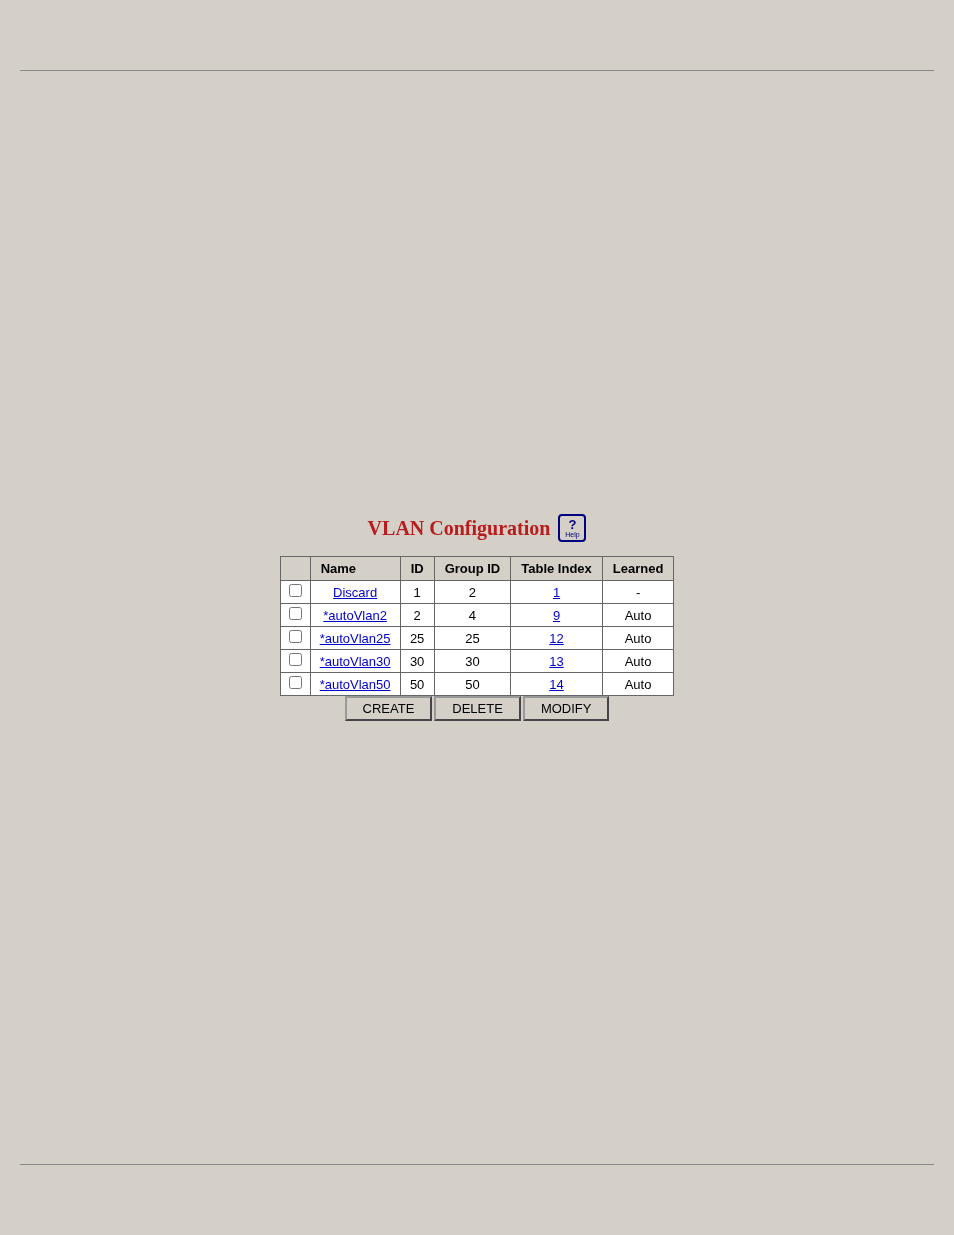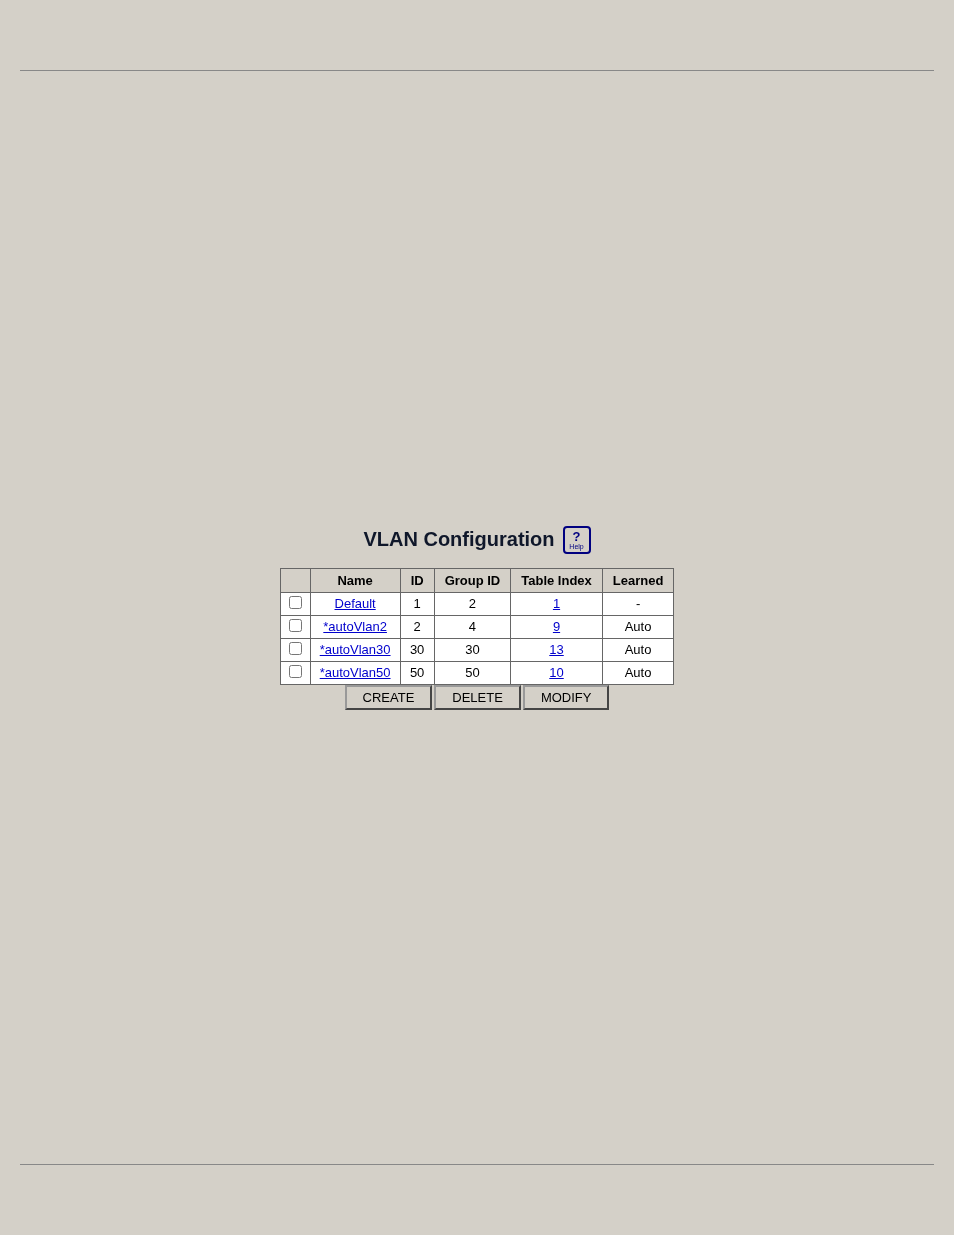--- a/index.html
+++ b/index.html
@@ -50,21 +50,22 @@
     .title-area {
       display: flex;
       align-items: center;
       gap: 8px;
       margin-bottom: 14px;
     }
 
     .page-title {
       font-size: 20px;
       font-weight: bold;
-      color: #0f172a;
+      color: #b91c1c;
+      font-family: Liberation Serif, serif;
     }
 
     .help-icon {
       width: 28px;
       height: 28px;
       border: 2px solid #000080;
       border-radius: 4px;
       background: #d4d0c8;
       display: flex;
       align-items: center;
@@ -90,21 +91,21 @@
       background: #fff;
       border: 1px solid #666;
     }
 
     .vlan-table th {
       background: #d4d0c8;
       border: 1px solid #666;
       padding: 4px 10px;
       font-weight: bold;
       font-size: 13px;
-      text-align: center;
+      text-align: left;
     }
 
     .vlan-table td {
       border: 1px solid #666;
       padding: 3px 8px;
       text-align: center;
       font-size: 13px;
       background: #fff;
     }
 
@@ -166,48 +167,56 @@
         <th>Name</th>
         <th>ID</th>
         <th>Group ID</th>
         <th>Table Index</th>
         <th>Learned</th>
       </tr>
     </thead>
     <tbody id="vlan-tbody">
     <tr>
           <td class="checkbox-cell"><input type="checkbox" style=""></td>
-          <td class="name-cell"><a href="#">Default</a></td>
+          <td class="name-cell"><a href="#">Discard</a></td>
           <td>1</td>
           <td>2</td>
           <td><a href="#">1</a></td>
           <td>-</td>
         </tr>
         <tr>
           <td class="checkbox-cell"><input type="checkbox" style=""></td>
           <td class="name-cell"><a href="#">*autoVlan2</a></td>
           <td>2</td>
           <td>4</td>
           <td><a href="#">9</a></td>
           <td>Auto</td>
         </tr>
         <tr>
           <td class="checkbox-cell"><input type="checkbox" style=""></td>
+          <td class="name-cell"><a href="#">*autoVlan25</a></td>
+          <td>25</td>
+          <td>25</td>
+          <td><a href="#">12</a></td>
+          <td>Auto</td>
+        </tr>
+        <tr>
+          <td class="checkbox-cell"><input type="checkbox" style=""></td>
           <td class="name-cell"><a href="#">*autoVlan30</a></td>
           <td>30</td>
           <td>30</td>
           <td><a href="#">13</a></td>
           <td>Auto</td>
         </tr>
         <tr>
           <td class="checkbox-cell"><input type="checkbox" style=""></td>
           <td class="name-cell"><a href="#">*autoVlan50</a></td>
           <td>50</td>
           <td>50</td>
-          <td><a href="#">10</a></td>
+          <td><a href="#">14</a></td>
           <td>Auto</td>
         </tr>
       </tbody>
   </table>
 
   <div class="button-row">
     <button class="action-btn">CREATE</button>
     <button class="action-btn">DELETE</button>
     <button class="action-btn">MODIFY</button>
   </div>

